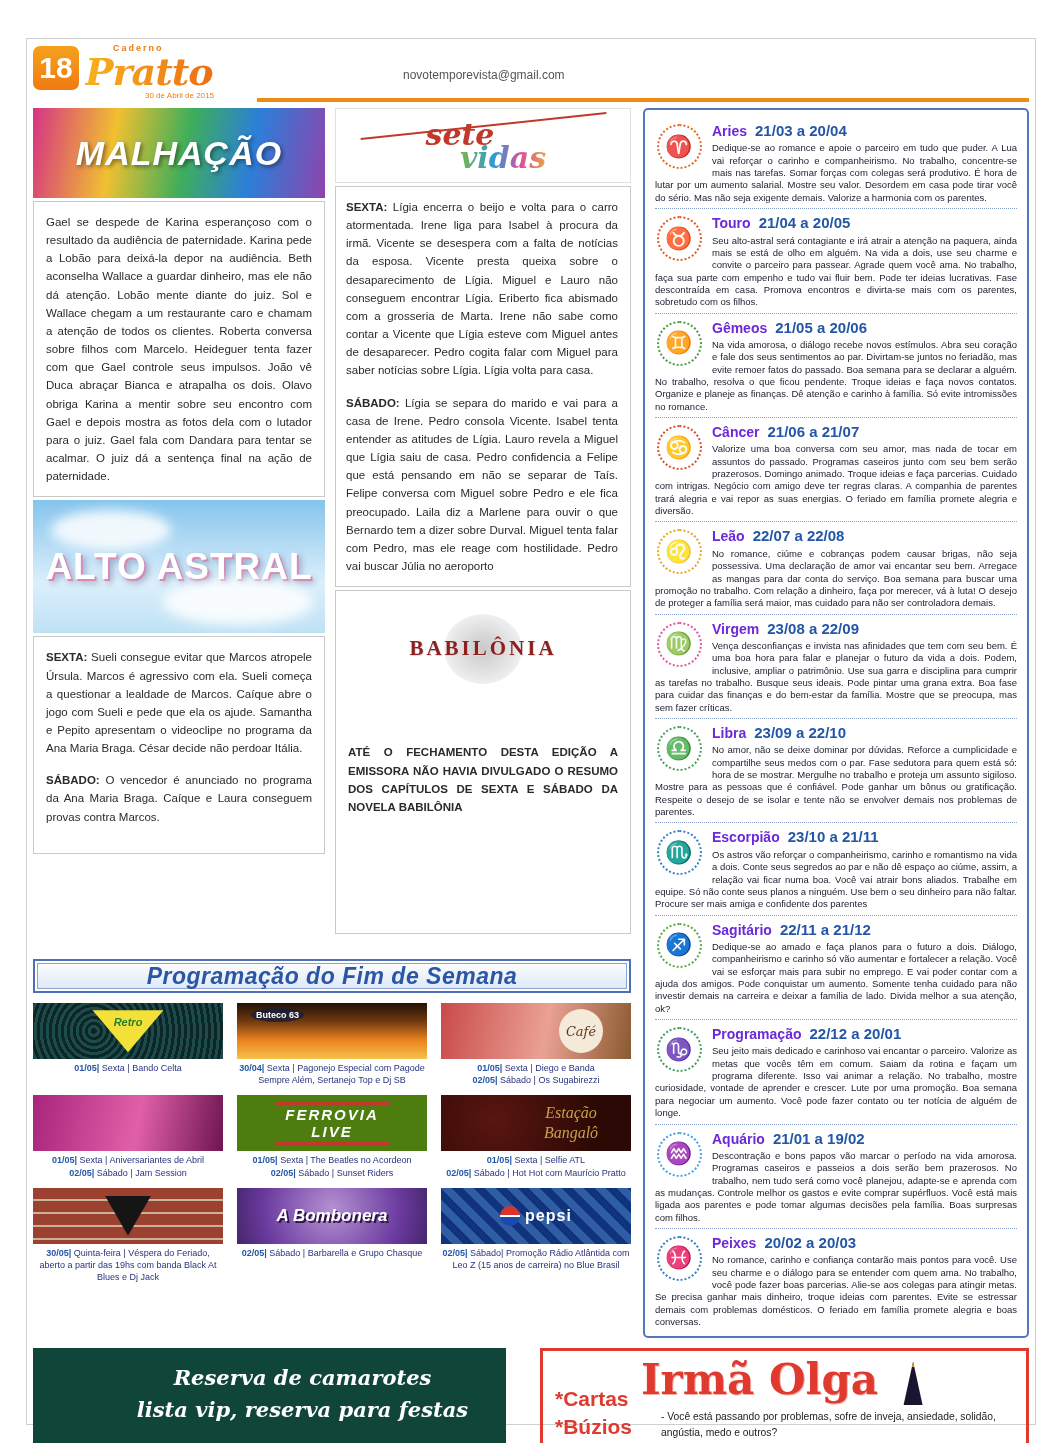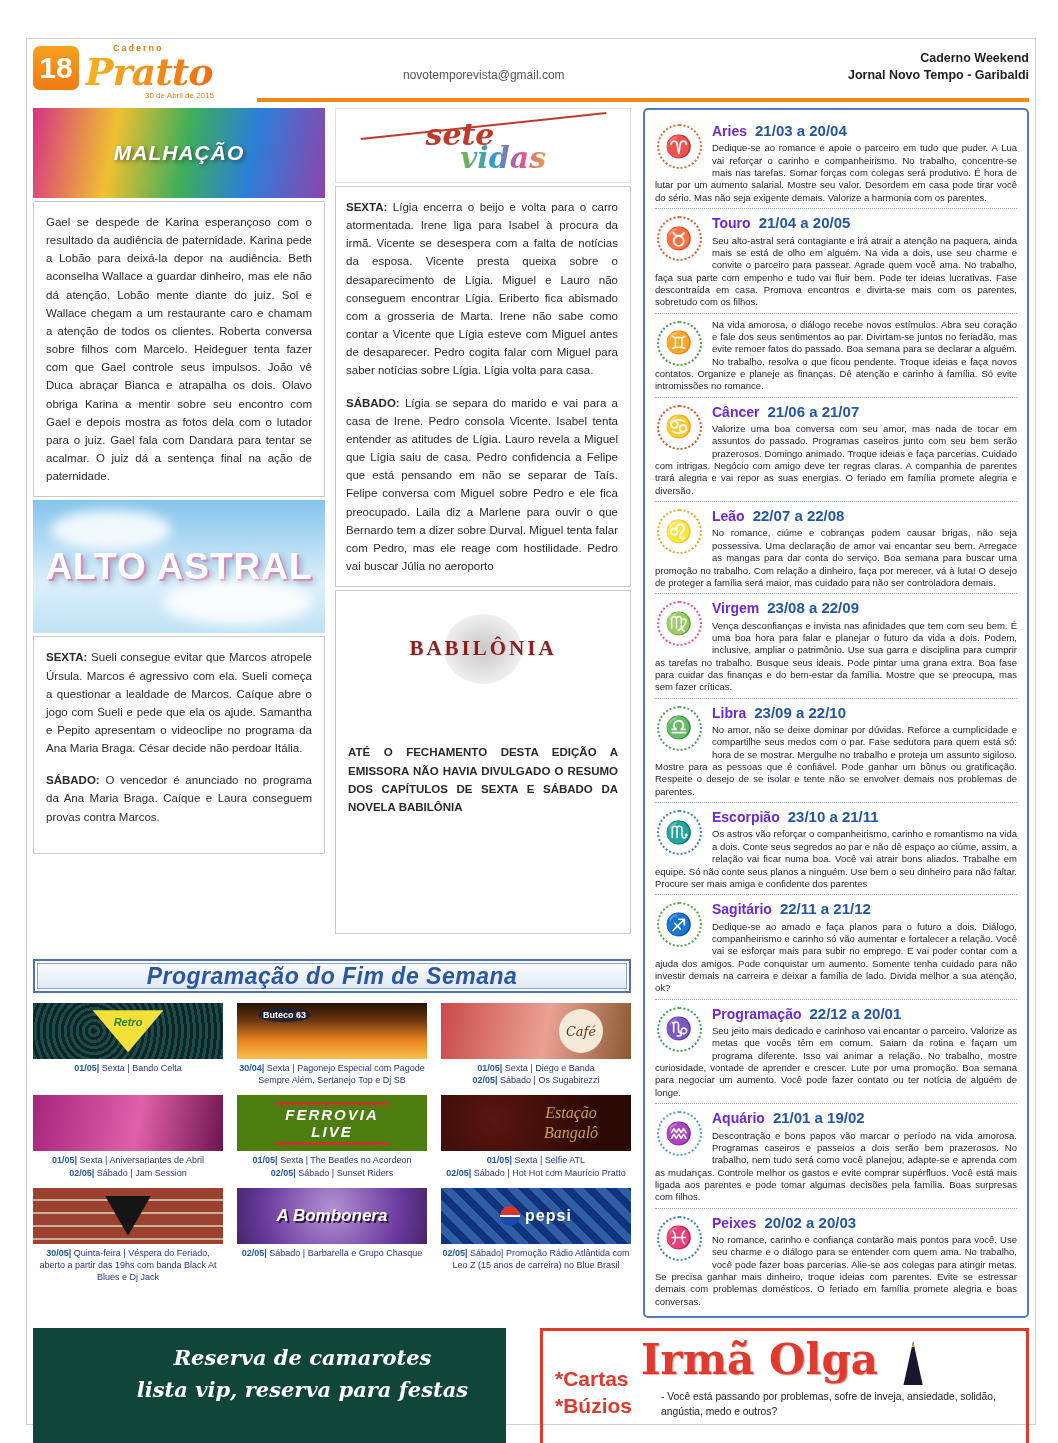--- a/index.html
+++ b/index.html
@@ -24,21 +24,21 @@
   .cols { display:flex; gap:10px; }
   .col-left { width:292px; }
   .col-mid { width:296px; }
   .tbox { border:1px solid #c9c9c9; padding:11px 12px; font-size:11.5px; line-height:1.58; color:#2a2a2a; text-align:justify; margin-bottom:3px; }
   .tbox p { margin-bottom:14px; }
   .tbox p:last-child { margin-bottom:0; }
   .tbox b { font-weight:bold; }
 
   .banner { position:relative; overflow:hidden; display:flex; align-items:center; justify-content:center; margin-bottom:3px; }
   .malhacao { height:90px; background:linear-gradient(100deg,#d63384,#f0c030 28%,#3fae5a 52%,#2b7fd9 74%,#8e44ad); }
-  .malhacao span { color:#fff; font-size:21px; font-weight:800; font-style:italic; letter-spacing:1px; text-shadow:2px 2px 4px rgba(0,0,0,.45); }
+  .malhacao span { color:#fff; font-size:34px; font-weight:800; font-style:italic; letter-spacing:1px; text-shadow:2px 2px 4px rgba(0,0,0,.45); }
   .mal-box { min-height:258px; }
   .altoastral { height:133px; background:linear-gradient(#85c4ec,#dceffb 62%,#bfe2f5); }
   .altoastral span { color:#fff; font-size:37px; font-weight:900; letter-spacing:1px; text-shadow:2px 2px 0 #d58ab8, 4px 4px 6px rgba(40,40,90,.35); }
   .altoastral::before, .altoastral::after { content:""; position:absolute; background:rgba(255,255,255,.85); border-radius:50%; filter:blur(6px); }
   .altoastral::before { width:120px; height:40px; left:18px; top:10px; }
   .altoastral::after { width:150px; height:45px; right:12px; bottom:8px; }
   .aa-box { min-height:218px; }
 
   .setevidas { height:75px; background:#fff; border:1px solid #e0e0e0; flex-direction:column; }
   .setevidas::before { content:""; position:absolute; left:8%; top:16px; width:84%; height:2px; background:#c0392b; transform:rotate(-6deg); }
@@ -57,21 +57,21 @@
   .ev-head { height:34px; border:2px solid #4f6fb8; box-shadow:inset 0 0 0 2px #fff, inset 0 0 0 3px #8aa4d6; background:linear-gradient(#ffffff,#dbe6f6); display:flex; align-items:center; justify-content:center; }
   .ev-head span { color:#2b55a5; font-size:23px; font-weight:bold; font-style:italic; letter-spacing:.5px; }
   .ev-grid { margin-top:10px; display:grid; grid-template-columns:repeat(3,190px); column-gap:14px; row-gap:9px; }
   .ev-banner { height:56px; display:flex; align-items:center; justify-content:center; overflow:hidden; position:relative; }
   .ev-label { white-space:pre-line; text-align:center; z-index:1; }
   .ev-cap { margin-top:3px; font-size:9px; line-height:1.35; text-align:center; color:#27337e; }
   .ev-cap .ev-date { color:#2456a8; font-weight:bold; }
   .b1 { background:repeating-radial-gradient(circle at 32% 50%, #0c2626 0 3px, #1d4b4b 3px 6px); }
   .b1 .ev-label { width:74px; height:42px; background:#f3e13a; clip-path:polygon(50% 100%,2% 0,98% 0); color:#2a7d2a; font-style:italic; font-weight:bold; font-size:11px; padding-top:6px; }
   .b2 { background:linear-gradient(#241105 0%,#6e3810 32%,#e8821e 66%,#f8c14a 100%); }
-  .b2 .ev-label { color:#fff; font-size:9px; font-weight:bold; position:absolute; left:21px; top:5px; background:rgba(20,30,60,.75); padding:2px 5px; border-radius:50%; }
+  .b2 .ev-label { color:#fff; font-size:9px; font-weight:bold; position:absolute; left:14px; top:5px; background:rgba(20,30,60,.75); padding:2px 5px; border-radius:50%; }
   .b3 { background:linear-gradient(100deg,#c94a4a,#eaa193 55%,#8a5a30); }
   .b3 .ev-label { width:44px; height:44px; border-radius:50%; background:#f5ead9; color:#5a3a1a; font-family:"DejaVu Serif", serif; font-style:italic; font-size:13px; display:flex; align-items:center; justify-content:center; margin-left:90px; }
   .b4 { background:linear-gradient(100deg,#a8257c,#e060a8 55%,#6e1550); }
   .b5 { background:#4d7c0f; }
   .b5 .ev-label { color:#fff; font-weight:900; font-style:italic; font-size:15px; letter-spacing:2px; border-top:3px solid #c0392b; border-bottom:3px solid #c0392b; padding:1px 10px; line-height:1.15; }
   .b6 { background:radial-gradient(circle at 28% 45%, #5a1510, #2c0905 72%); }
   .b6 .ev-label { color:#c8a048; font-family:"Liberation Serif", serif; font-style:italic; font-size:16px; margin-left:70px; line-height:1.3; }
   .b7 { background:repeating-linear-gradient(#9c4030 0 11px, #c9b29a 11px 13px); }
   .b7 .ev-label { width:46px; height:40px; background:#151515; clip-path:polygon(50% 100%,0 0,100% 0); }
   .b8 { background:radial-gradient(circle at 50% 38%, #b491d3, #6a3a9e 68%, #45266b); }
@@ -112,24 +112,20 @@
   <div class="frame">
 
     <header class="hd">
       <div class="pg-num">18</div>
       <div class="brand-wrap">
         <div class="brand-small">Caderno</div>
         <div class="brand">Pratto</div>
         <div class="brand-date">30 de Abril de 2015</div>
       </div>
       <div class="hd-email">novotemporevista@gmail.com</div>
-      <div class="hd-right">
-        <div>Caderno Weekend</div>
-        <div>Jornal Novo Tempo - Garibaldi</div>
-      </div>
     </header>
     <div class="hd-rule"></div>
 
     <div class="main">
       <div class="lm">
         <div class="cols">
           <div class="col-left">
             <div class="banner malhacao">
                 <span>MALHAÇÃO</span>
               </div>
@@ -276,20 +272,23 @@
     <div class="s-title">
       <span class="s-name">Touro</span><span class="s-dates">21/04 a 20/05</span>
     </div>
     <div class="s-text">Seu alto-astral será contagiante e irá atrair a atenção na paquera, ainda mais se está de olho em alguém. Na vida a dois, use seu charme e convite o parceiro para passear. Agrade quem você ama. No trabalho, faça sua parte com empenho e tudo vai fluir bem. Pode ter ideias lucrativas. Fase descontraída em casa. Promova encontros e divirta-se mais com os parentes, sobretudo com os filhos.</div>
   </div>
 
   <div class="sign">
     <div class="s-icon" style="color: rgb(74, 158, 63);">
               <span class="s-glyph">♊</span>
             </div>
+    <div class="s-title">
+      <span class="s-name">Gêmeos</span><span class="s-dates">21/05 a 20/06</span>
+    </div>
     <div class="s-text">Na vida amorosa, o diálogo recebe novos estímulos. Abra seu coração e fale dos seus sentimentos ao par. Divirtam-se juntos no feriadão, mas evite remoer fatos do passado. Boa semana para se declarar a alguém. No trabalho, resolva o que ficou pendente. Troque ideias e faça novos contatos. Organize e planeje as finanças. Dê atenção e carinho à família. Só evite intromissões no romance.</div>
   </div>
 
   <div class="sign">
     <div class="s-icon" style="color: rgb(217, 79, 43);">
               <span class="s-glyph">♋</span>
             </div>
     <div class="s-title">
       <span class="s-name">Câncer</span><span class="s-dates">21/06 a 21/07</span>
     </div>

